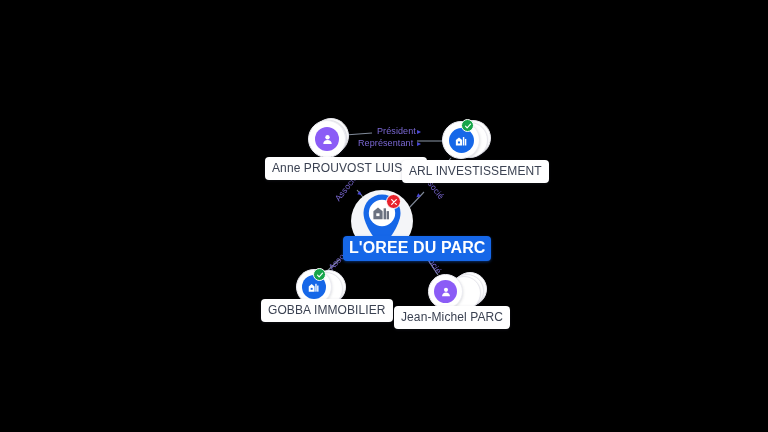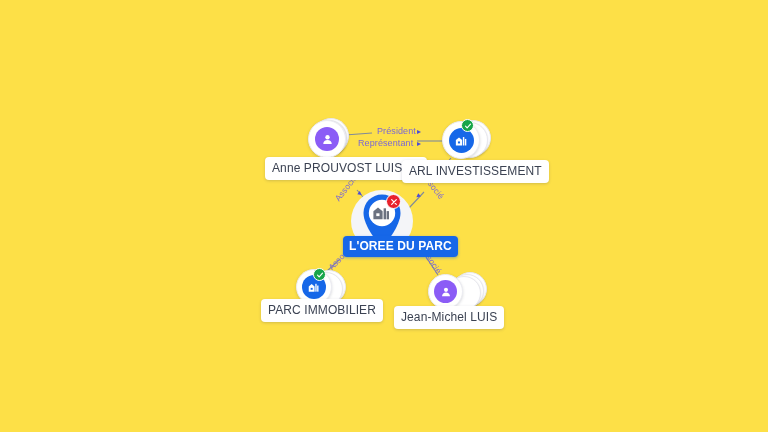--- a/index.html
+++ b/index.html
@@ -14,21 +14,21 @@
     overflow: hidden;
     font-family: "Liberation Sans", sans-serif;
     position: relative;
   }
 
   #graph-canvas {
     position: absolute;
     left: 0; top: 0;
     width: 768px;
     height: 432px;
-    background: #fde047;
+    background: #000000;
   }
 
   
   #edge-layer {
     position: absolute;
     left: 0; top: 0;
     width: 768px;
     height: 432px;
     pointer-events: none;
   }
@@ -98,21 +98,21 @@
     box-sizing: border-box;
   }
   .badge-ok { background: #17a54a; }
   .badge-ko { background: #e8222c; }
 
   
   .node-caption {
     position: absolute;
     background: #ffffff;
     color: #3b4252;
-    font-size: 12px;
+    font-size: 16px;
     padding: 3px 6px 4px 6px;
     border-radius: 4px;
     white-space: nowrap;
     box-shadow: 0 1px 3px rgba(60,64,80,.22);
     letter-spacing: .1px;
   }
   .node-caption.big { font-size: 12px; padding: 4px 7px 5px 7px; }
   .node-caption.selected {
     background: #1667e8;
     color: #ffffff;
@@ -233,31 +233,31 @@
           <rect x="17.4" y="9.5" width="2.3" height="10.5" fill="#ffffff"></rect>
           <rect x="6.3" y="13.5" width="3.4" height="3.2" fill="#1667e8"></rect>
         </svg>
       </div>
     </div>
     <div class="badge badge-ok" style="left:313px; top:268px; width:13px; height:13px;">
       <svg width="8" height="8" viewBox="0 0 24 24">
         <path d="M4.5 12.5l5 5 10-11" stroke="#ffffff" stroke-width="3.4" fill="none" stroke-linecap="round" stroke-linejoin="round"></path>
       </svg>
     </div>
-    <div class="node-caption big" style="left:261px; top:299px;">PARC IMMOBILIER</div>
+    <div class="node-caption big" style="left:261px; top:299px;">GOBBA IMMOBILIER</div>
   </div>
 
   <div class="node">
     <div class="node-stack" style="left:453px; top:272px; width:32px; height:32px;"></div>
     <div class="node-stack" style="left:450px; top:274px; width:32px; height:32px;"></div>
     <div class="node-stack" style="left:447px; top:276px; width:32px; height:32px;"></div>
     <div class="node-disc" style="left:428px; top:274px; width:33px; height:33px;">
       <div class="node-core core-person" style="width:23px; height:23px;">
         <svg width="14" height="14" viewBox="0 0 24 24">
           <circle cx="12" cy="8.3" r="3.5" fill="#ffffff"></circle>
           <path d="M5.2 19.2c0-3.9 3.1-6.3 6.8-6.3s6.8 2.4 6.8 6.3z" fill="#ffffff"></path>
         </svg>
       </div>
     </div>
-    <div class="node-caption big" style="left:394px; top:306px;">Jean-Michel LUIS</div>
+    <div class="node-caption big" style="left:394px; top:306px;">Jean-Michel PARC</div>
   </div>
 
 </div>
 
 </body></html>

